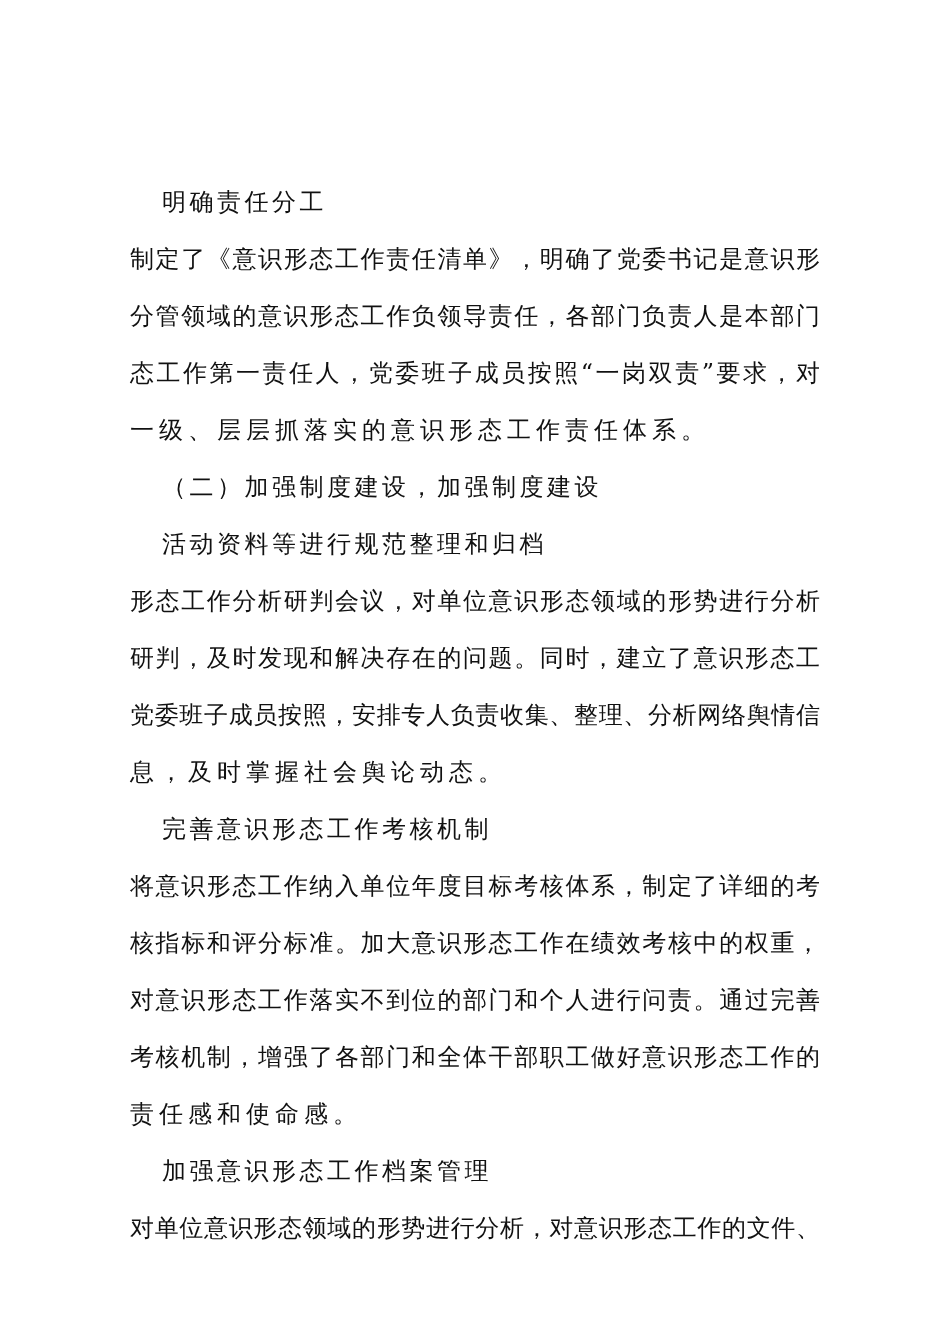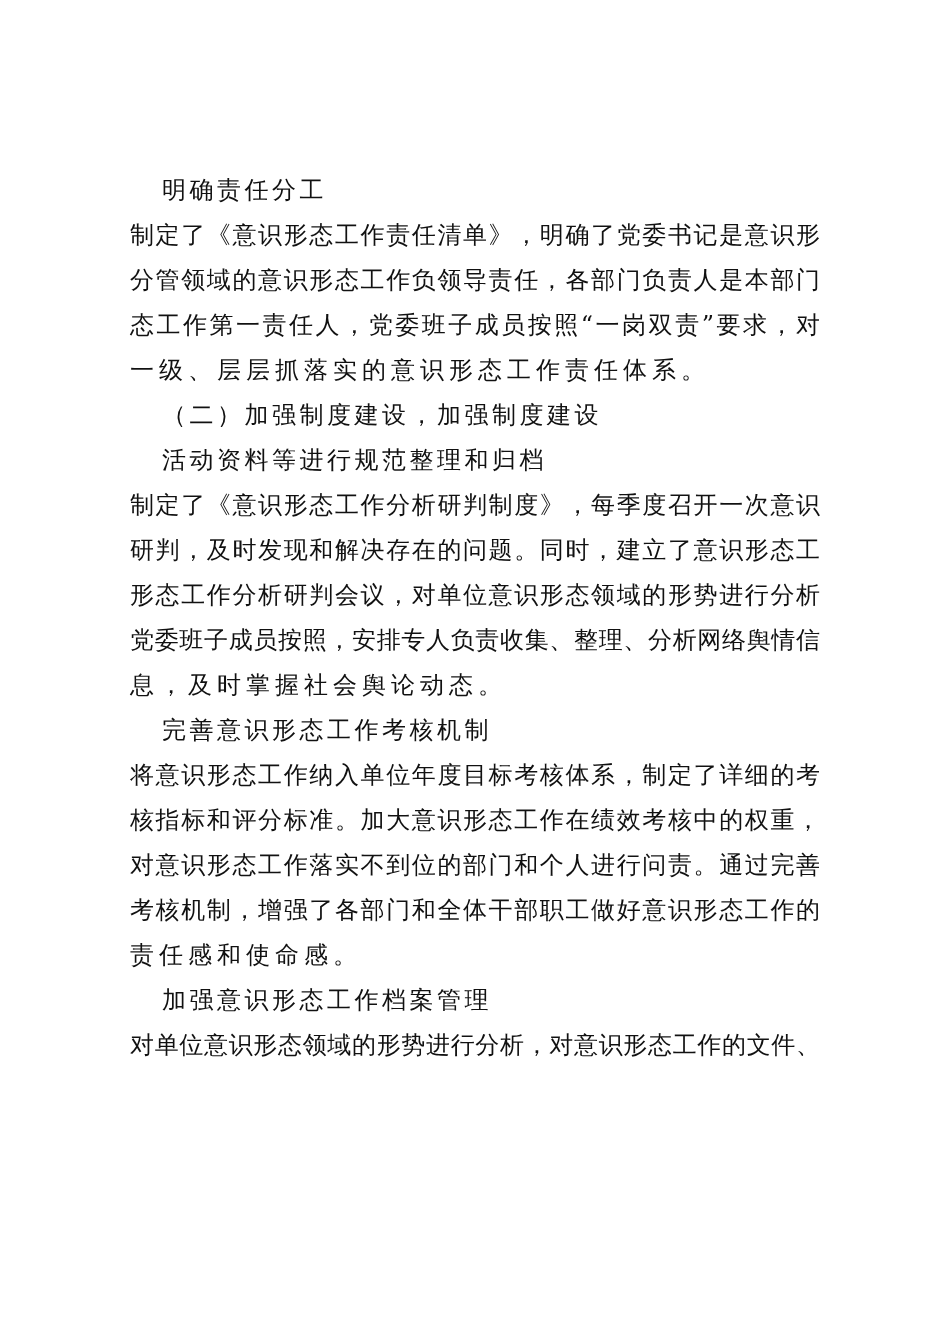--- a/index.html
+++ b/index.html
@@ -20,20 +20,21 @@
       left: 130px;
       top: 168px;
       width: 690px;
     }
     .line {
       font-size: 24px;
       line-height: 45px;
       height: 45px;
       white-space: nowrap;
       letter-spacing: 5px;
+      margin-top: 12px;
     }
     .heading {
       padding-left: 32px;
       letter-spacing: 3.5px;
     }
     .section-heading {
       padding-left: 32px;
       letter-spacing: 3.5px;
     }
     .para-line {
@@ -58,23 +59,22 @@
     <div class="line para-line">分管领域的意识形态工作负领导责任，各部门负责人是本部门</div>
     <div class="line para-line">态工作第一责任人，党委班子成员按照“一岗双责”要求，对</div>
     <div class="line para-line last">一级、层层抓落实的意识形态工作责任体系。</div>
   </div>
 
   <div class="line section-heading">（二）加强制度建设，加强制度建设</div>
 
   <div class="line heading">活动资料等进行规范整理和归档</div>
 
   <div>
-    <div class="line para-line">制定了《意识形态工作分析研判制度》，每季度召开一次意识</div>
+    <div class="line para-line">形态工作分析研判会议，对单位意识形态领域的形势进行分析</div>
     <div class="line para-line">研判，及时发现和解决存在的问题。同时，建立了意识形态工</div>
-    <div class="line para-line">形态工作分析研判会议，对单位意识形态领域的形势进行分析</div>
     <div class="line para-line">党委班子成员按照，安排专人负责收集、整理、分析网络舆情信</div>
     <div class="line para-line last">息，及时掌握社会舆论动态。</div>
   </div>
 
   <div class="line heading">完善意识形态工作考核机制</div>
 
   <div>
     <div class="line para-line">将意识形态工作纳入单位年度目标考核体系，制定了详细的考</div>
     <div class="line para-line">核指标和评分标准。加大意识形态工作在绩效考核中的权重，</div>
     <div class="line para-line">对意识形态工作落实不到位的部门和个人进行问责。通过完善</div>

